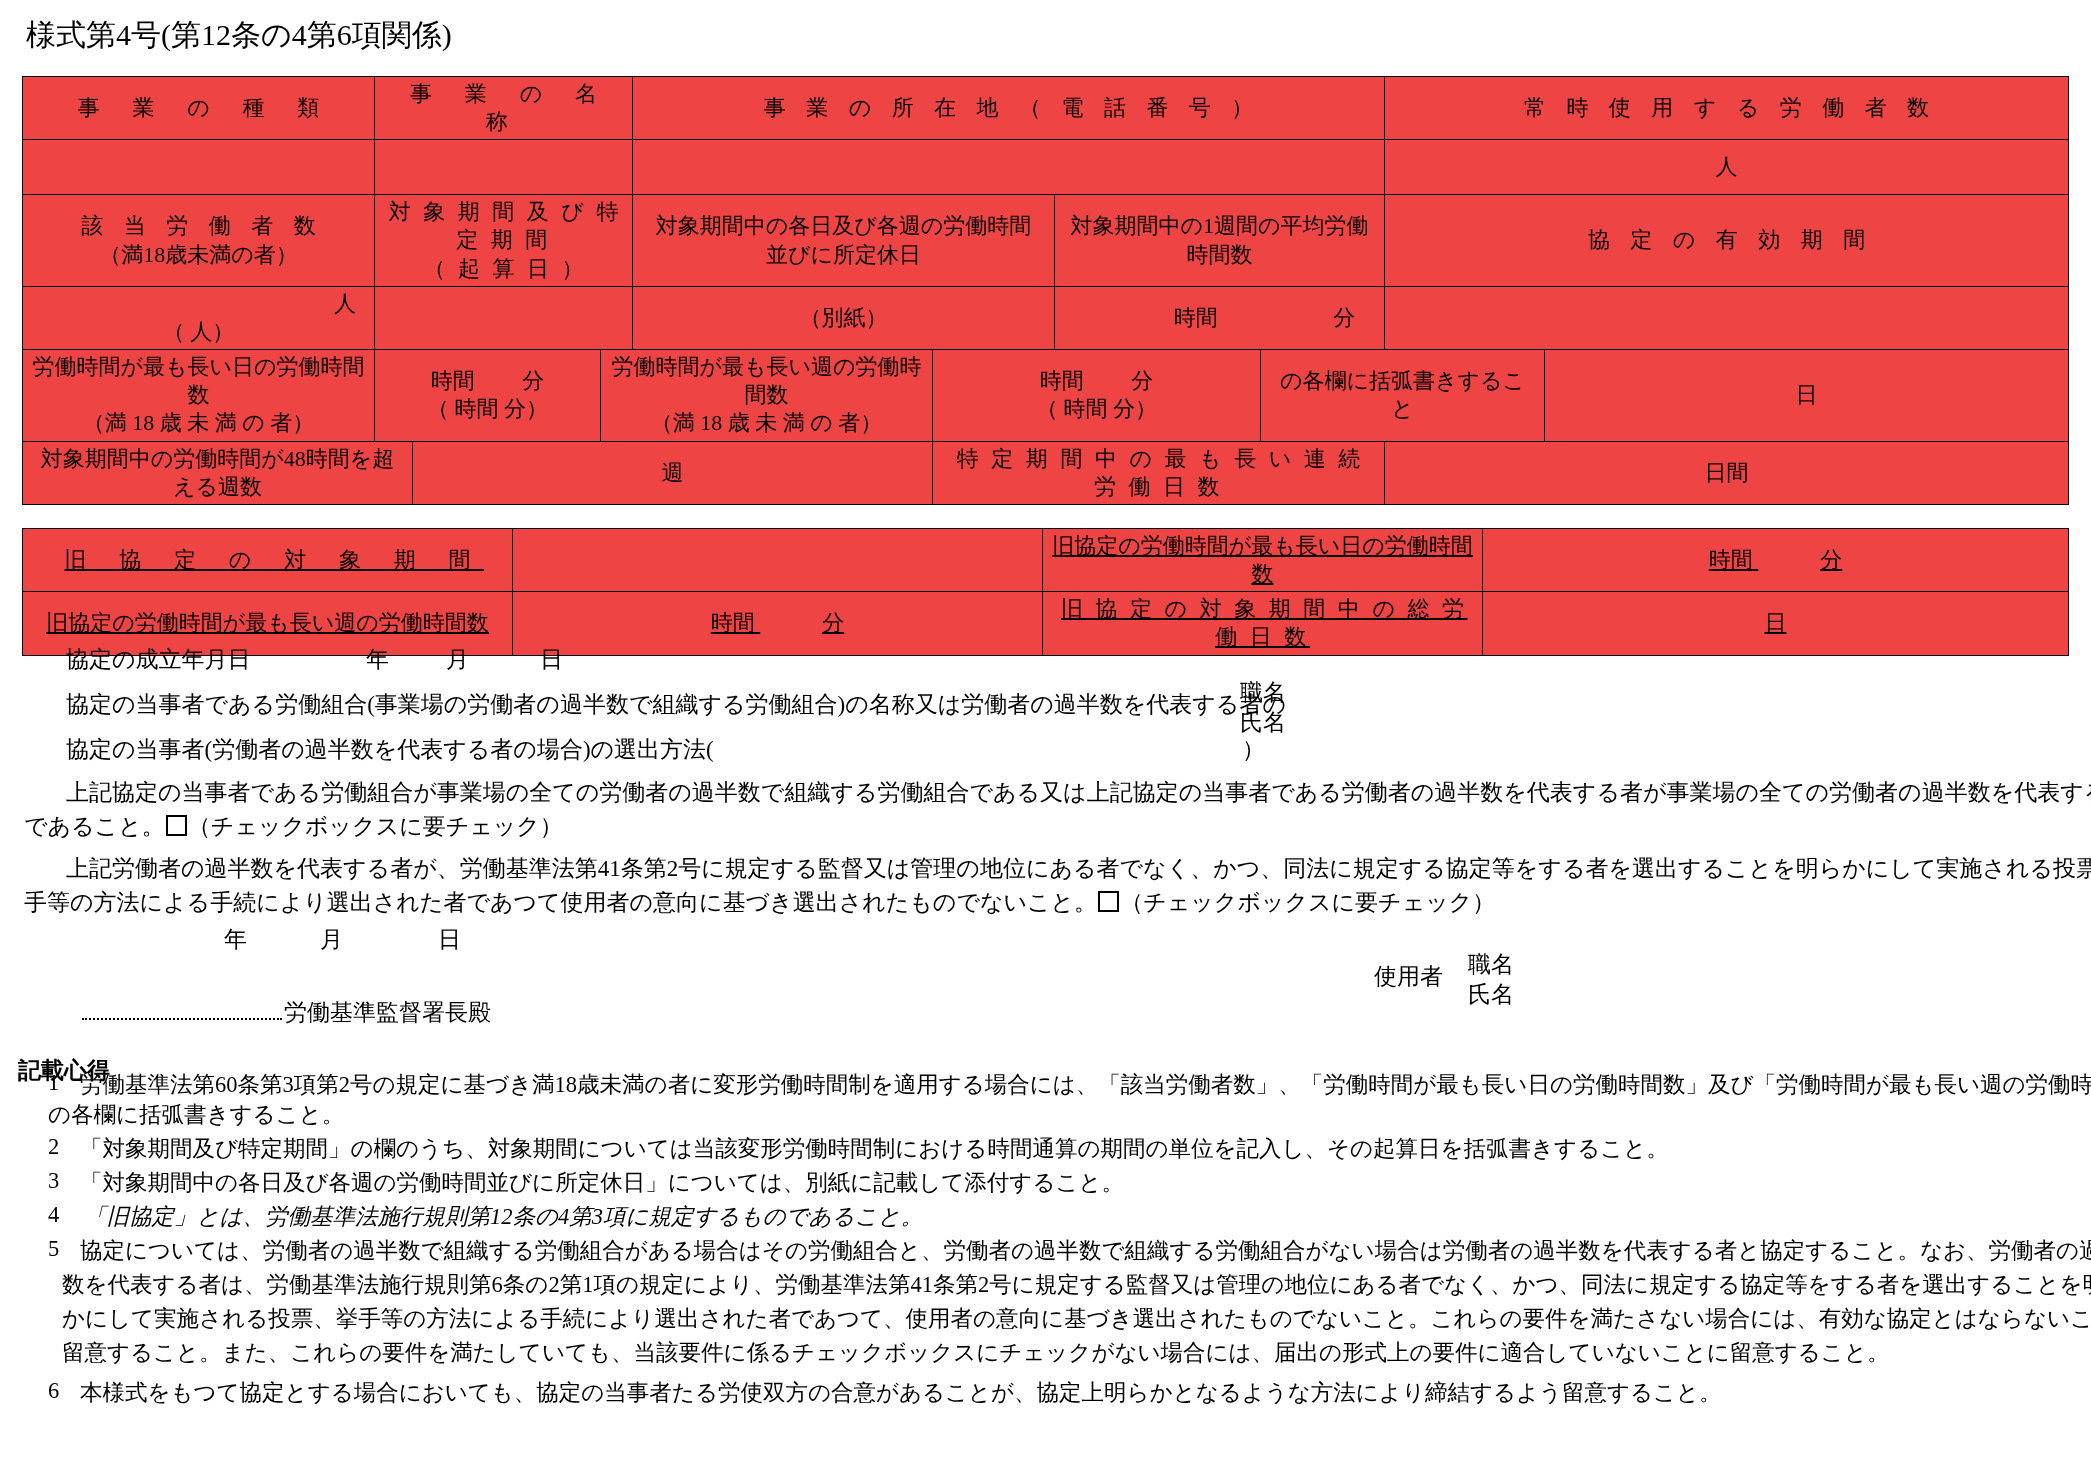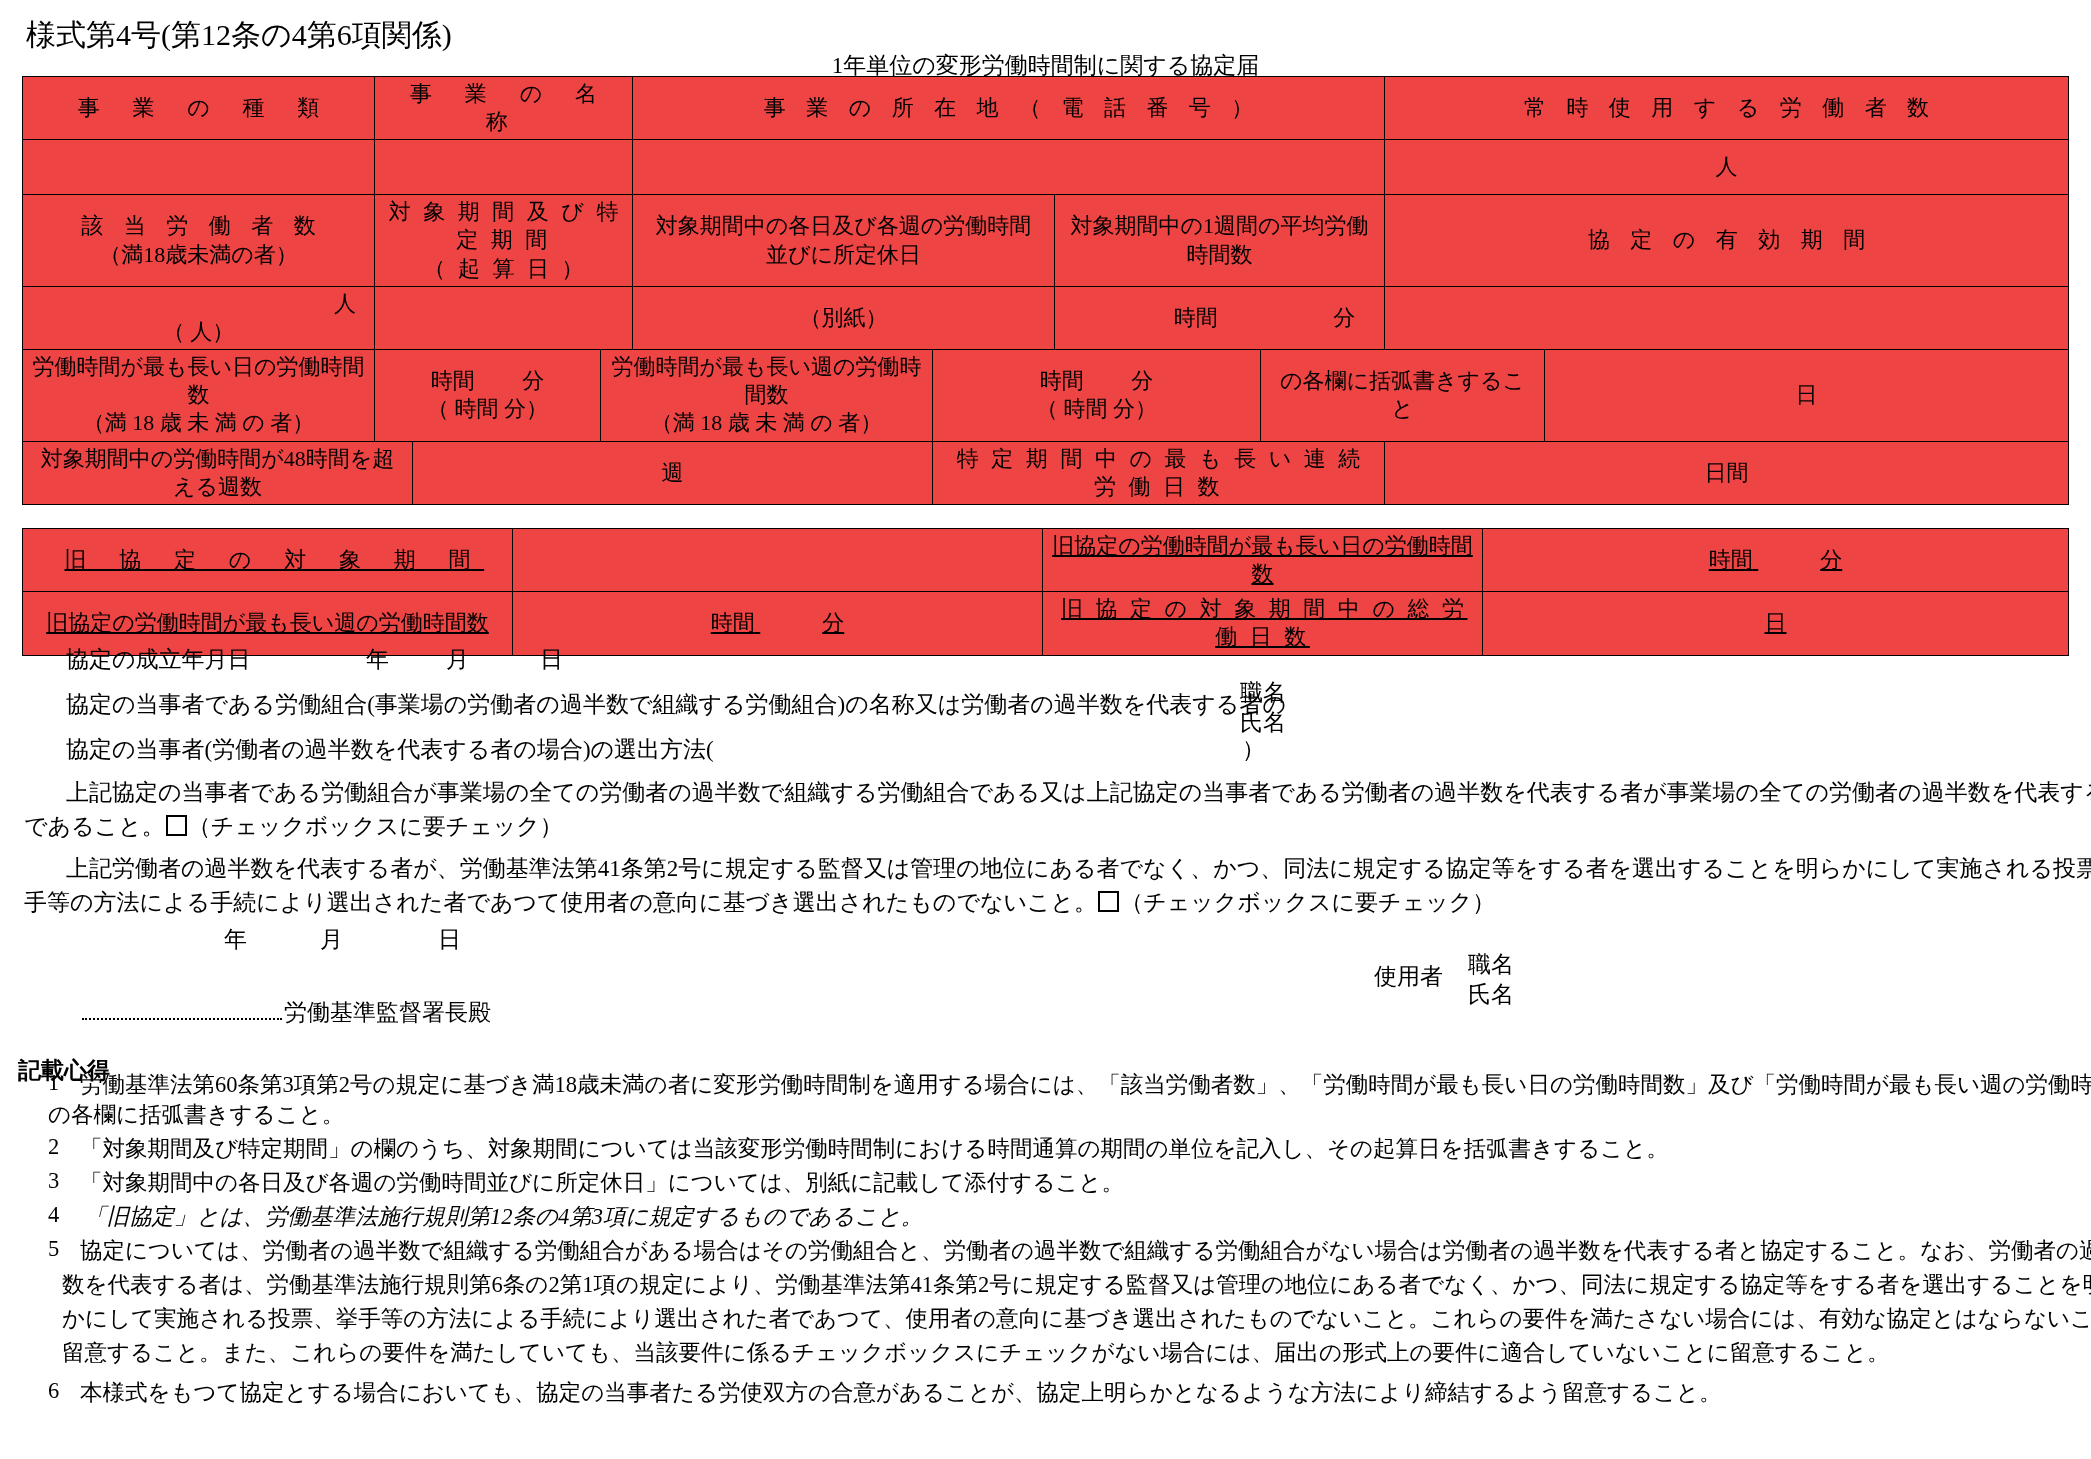--- a/index.html
+++ b/index.html
@@ -121,21 +121,20 @@
     box-sizing: border-box;
   }
 </style>
 </head>
 <body>
 
 <div class="page">
 
   <div class="form-no">様式第4号(第12条の4第6項関係)</div>
 
-  <div class="doc-title">1年単位の変形労働時間制に関する協定届</div>
 
   <table class="form t1">
     <colgroup>
       <col style="width:352px">
       <col style="width:38px">
       <col style="width:92px">
       <col style="width:96px">
       <col style="width:32px">
       <col style="width:140px">
       <col style="width:160px">

